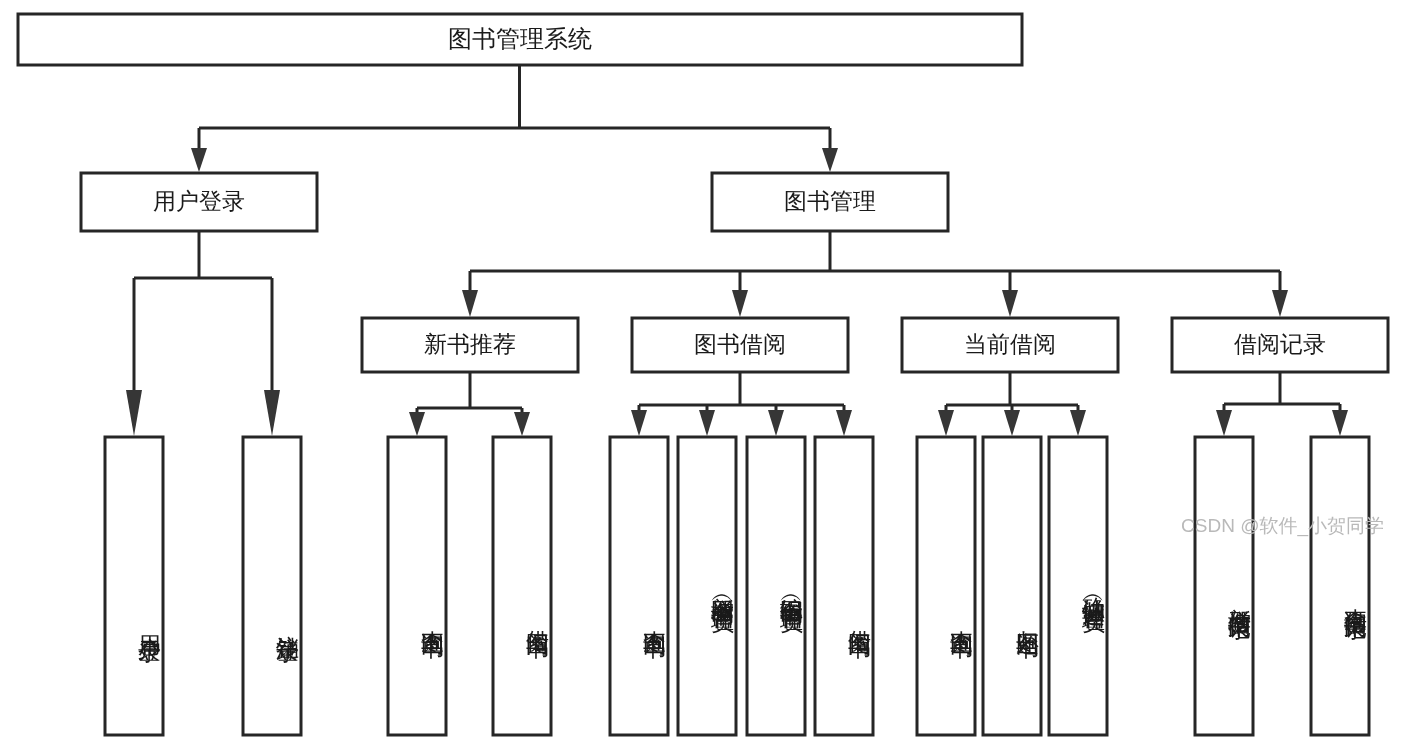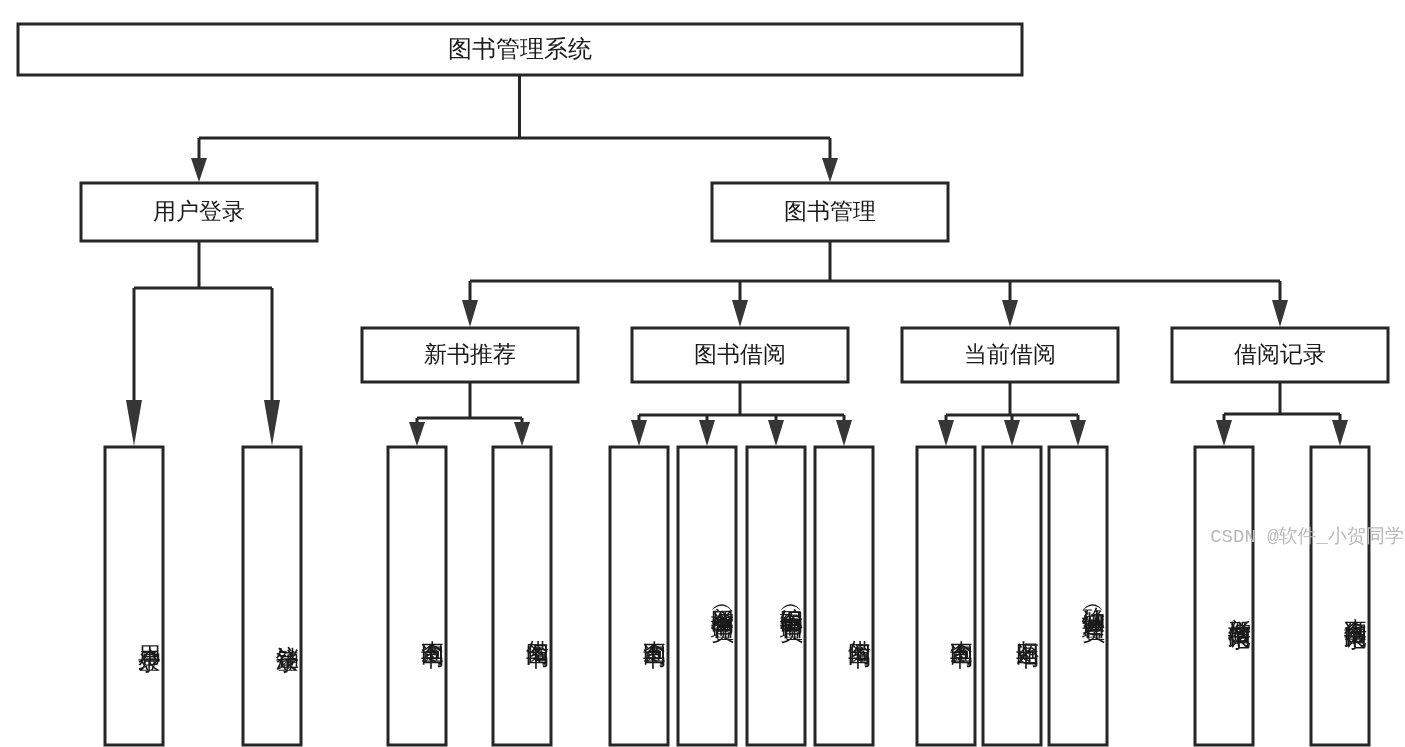--- a/index.html
+++ b/index.html
@@ -12,21 +12,20 @@
     height: 747px;
     font-family: "Liberation Sans", "DejaVu Sans", sans-serif;
     overflow: hidden;
     position: relative;
   }
   #diagram-root {
     position: absolute;
     top: 0; left: 0;
     width: 1405px;
     height: 545px;
-    margin-top: 10px;
   }
   svg.chart-svg {
     display: block;
     width: 1405px;
     height: 747px;
   }
   .node-box {
     fill: #ffffff;
     stroke: #262626;
     stroke-width: 3;
@@ -67,23 +66,23 @@
     letter-spacing: 2px;
     text-align: center;
     display: flex;
     align-items: flex-start;
     justify-content: center;
     white-space: nowrap;
     pointer-events: none;
   }
   .watermark {
     position: absolute;
-    right: 1px;
+    right: 21px;
     bottom: 6px;
-    font-family: Liberation Mono, monospace;
+    font-family: Liberation Sans, sans-serif;
     font-size: 19px;
     color: #b9b9b9;
     white-space: nowrap;
     user-select: none;
   }
 </style>
 </head>
 <body>
 
 <div id="diagram-root">

